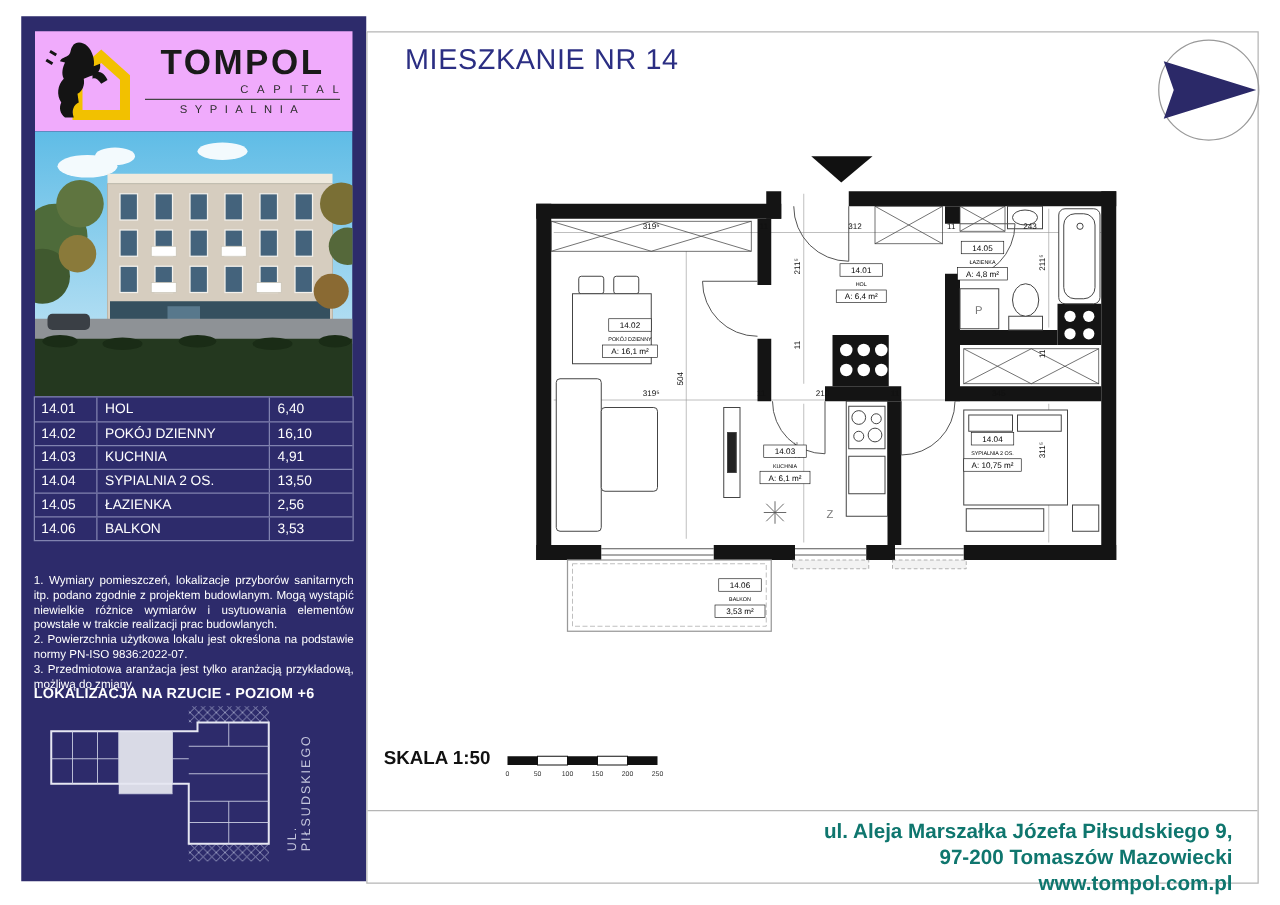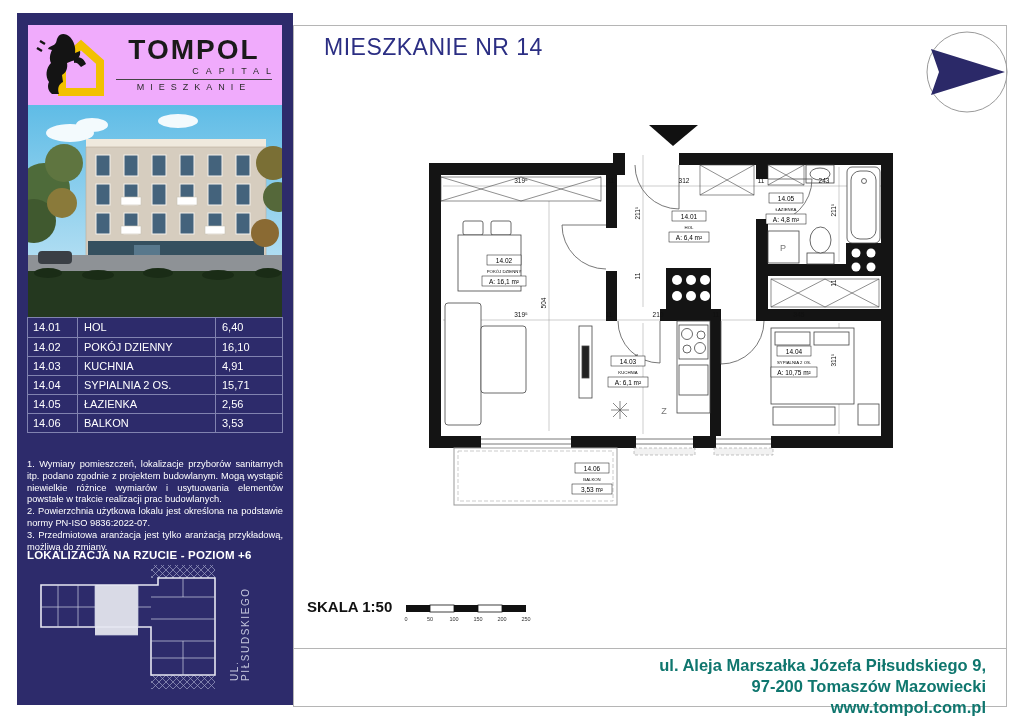--- a/index.html
+++ b/index.html
@@ -51,21 +51,21 @@
       <svg class="abs" style="left:6px;top:7px" width="72" height="66" viewBox="0 0 72 66">
         <path d="M28 30 L47 13 L66 30 V60 H28 Z" fill="none" stroke="#f2c100" stroke-width="8" stroke-linejoin="miter"></path>
         <path fill="#141414" d="M36 5 C32 1 26 1 24 5 C22 8 23 10 21 12 C19 14 15 14 14 17 L18 18 C16 22 15 27 17 31 C12 36 11 44 15 50 C13 54 14 59 18 62 L25 62 C23 56 25 52 29 50 L28 43 C32 41 34 36 33 31 L38 29 C44 28 47 24 46 19 L41 21 C42 16 40 9 36 5 Z"></path>
         <path d="M40 26 C46 24 50 27 52 32 L47 35 C44 31 42 30 40 31 Z" fill="#141414"></path>
         <path d="M6 9 L11 12 M3 16 L8 19" stroke="#141414" stroke-width="2.4"></path>
       </svg>
       <div id="logo-text" class="abs">
         <div id="logo-name">TOMPOL</div>
         <div id="logo-capital">CAPITAL</div>
         <div id="logo-rule"></div>
-        <div id="logo-dew">MIESZKANIE</div>
+        <div id="logo-dew">SYPIALNIA</div>
       </div>
     </div>
 
     <svg class="abs" style="left:11px;top:92px" width="254" height="212" viewBox="0 0 254 212">
       <defs>
         <linearGradient id="sky" x1="0" y1="0" x2="0" y2="1">
           <stop offset="0" stop-color="#5fbce6"></stop>
             <stop offset="1" stop-color="#cfeaf7"></stop>
         </linearGradient>
       </defs>
@@ -138,21 +138,21 @@
           <div class="tc-area">16,10</div>
         </div>
       <div class="trow">
           <div class="tc-code">14.03</div>
           <div class="tc-name">KUCHNIA</div>
           <div class="tc-area">4,91</div>
         </div>
       <div class="trow">
           <div class="tc-code">14.04</div>
           <div class="tc-name">SYPIALNIA 2 OS.</div>
-          <div class="tc-area">15,71</div>
+          <div class="tc-area">13,50</div>
         </div>
       <div class="trow">
           <div class="tc-code">14.05</div>
           <div class="tc-name">ŁAZIENKA</div>
           <div class="tc-area">2,56</div>
         </div>
       <div class="trow">
           <div class="tc-code">14.06</div>
           <div class="tc-name">BALKON</div>
           <div class="tc-area">3,53</div>

